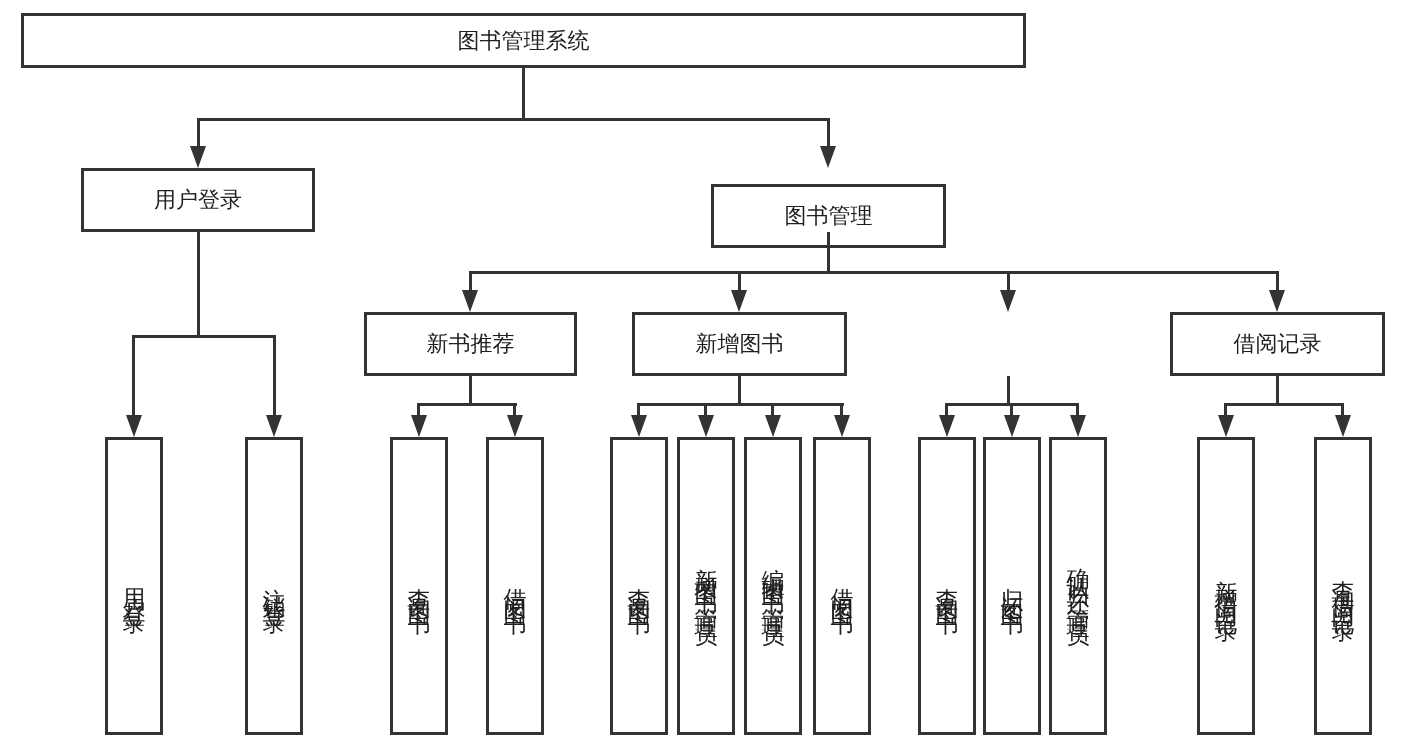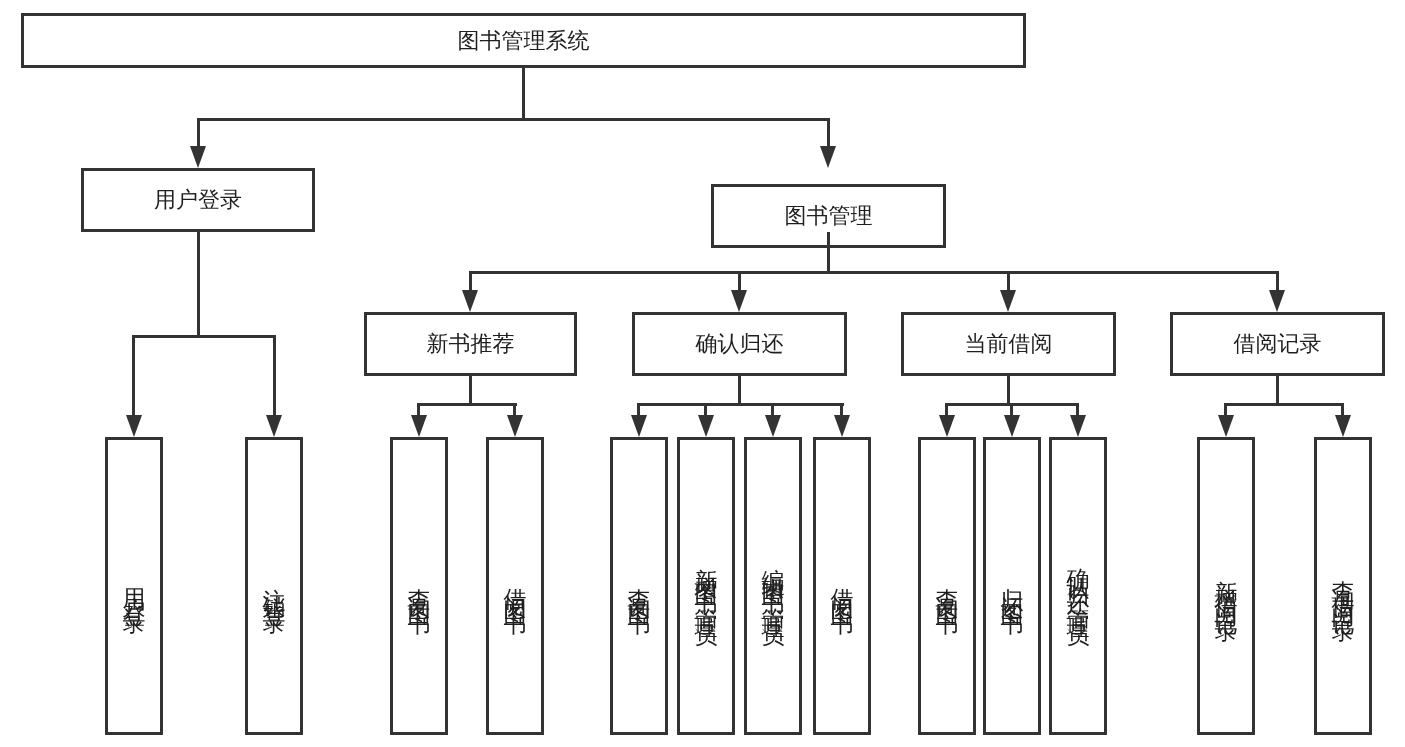--- a/index.html
+++ b/index.html
@@ -97,24 +97,21 @@
   <div class="vline" style="left:1276px;top:271px;height:20px;"></div>
   <div class="arrow" style="left:462px;top:290px;"></div>
   <div class="arrow" style="left:731px;top:290px;"></div>
   <div class="arrow" style="left:1000px;top:290px;"></div>
   <div class="arrow" style="left:1269px;top:290px;"></div>
 
   <div class="box" style="left:364px;top:312px;width:213px;height:64px;">
     <span>新书推荐</span>
   </div>
   <div class="box" style="left:632px;top:312px;width:215px;height:64px;">
-    <span>确认归还</span>
-  </div>
-  <div class="box" style="left:901px;top:312px;width:215px;height:64px;">
-    <span>当前借阅</span>
+    <span>新增图书</span>
   </div>
   <div class="box" style="left:1170px;top:312px;width:215px;height:64px;">
     <span>借阅记录</span>
   </div>
 
   <div class="vline" style="left:469px;top:376px;height:30px;"></div>
   <div class="hline" style="left:417px;top:403px;width:100px;"></div>
   <div class="vline" style="left:417px;top:403px;height:14px;"></div>
   <div class="vline" style="left:513px;top:403px;height:14px;"></div>
   <div class="arrow" style="left:411px;top:415px;"></div>

